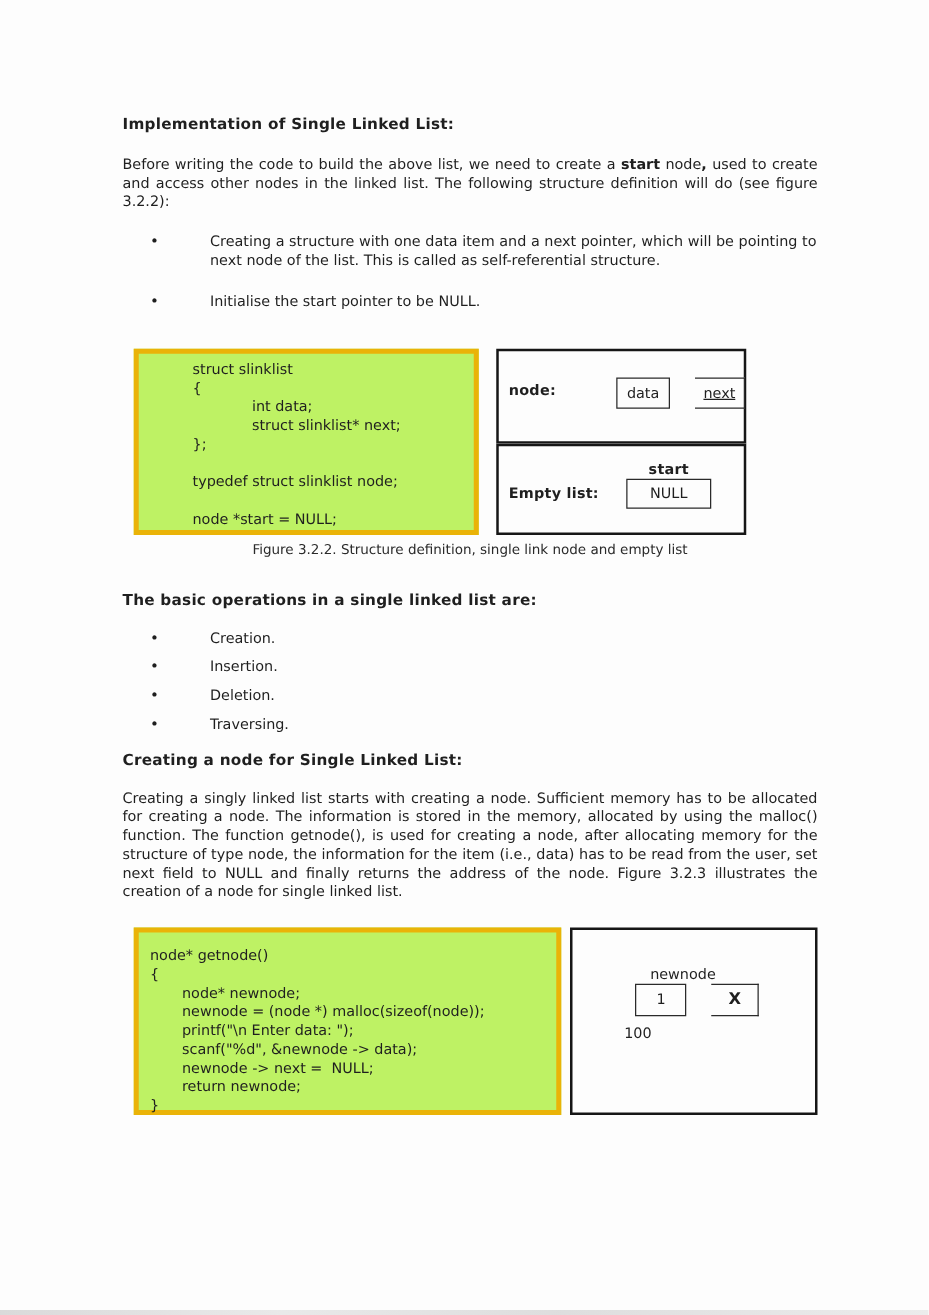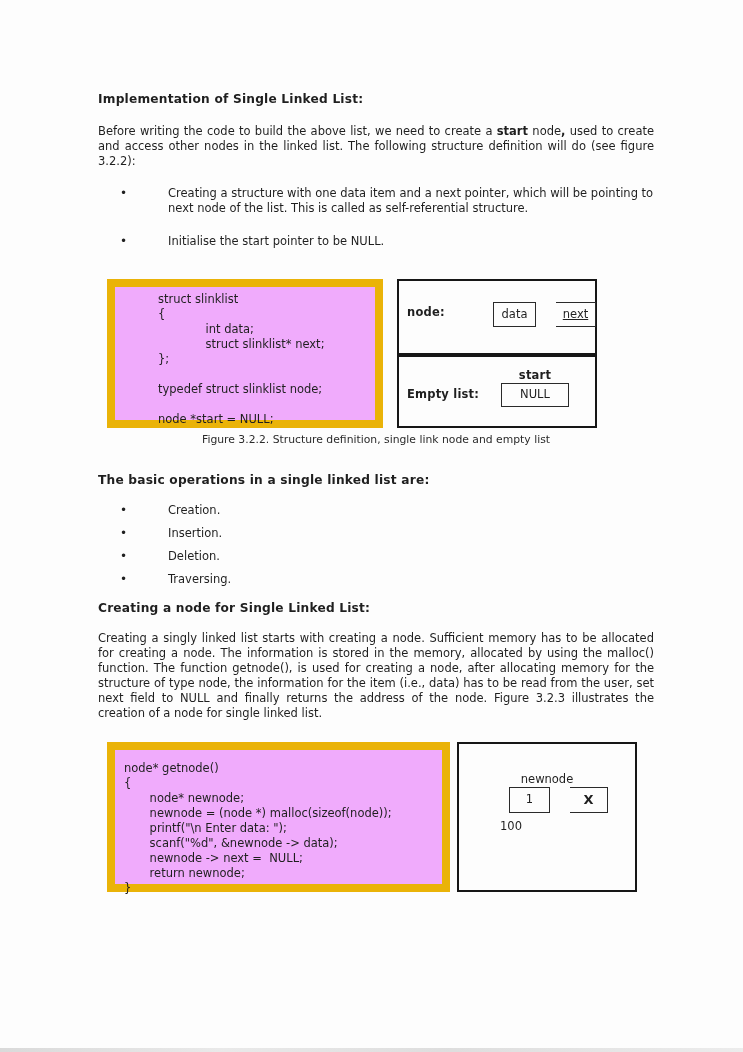--- a/index.html
+++ b/index.html
@@ -43,23 +43,23 @@
   .ops-list { margin-top: 15px; }
   .ops-item { display: flex; line-height: 15px; margin-bottom: 8px; }
 
   .figrow { display: flex; margin-left: 9px; }
   .figrow1 { margin-top: 30px; }
   .figrow1 .codebox { width: 276px; height: 149px; margin-right: 14px; }
   .figrow2 { margin-top: 21px; }
   .figrow2 .codebox { width: 343px; height: 150px; margin-right: 7px; }
 
   .codebox {
-    border: 8px solid #eab308;
-    box-sizing: border-box;
-    background: #f0abfc;
+    border: 4px solid #eab308;
+    box-sizing: border-box;
+    background: #bef264;
   }
   .code {
     line-height: 15px;
     white-space: pre;
   }
   .code-322 { padding: 5px 0 0 43px; }
   .code-323 { padding: 11px 0 0 9px; }
   .code div { min-height: 15px; }
 
   .diagcol { width: 200px; }
@@ -86,21 +86,21 @@
   .cell + .cell { border-left: none; }
 
   .nullbox {
     border: 1.5px solid #2a2a2a;
     box-sizing: border-box;
     width: 68px; height: 24px;
     line-height: 21px;
     text-align: center;
   }
 
-  .diag-newnode { width: 180px; height: 150px; }
+  .diag-newnode { width: 198px; height: 150px; }
 
   .caption {
     margin-top: 5px;
     text-align: center;
     font-size: 10.8px;
     line-height: 13px;
     color: #2a2a2a;
   }
   .sec-heading { margin-top: 27px; }
   .sec-heading3 { margin-top: 14px; }

